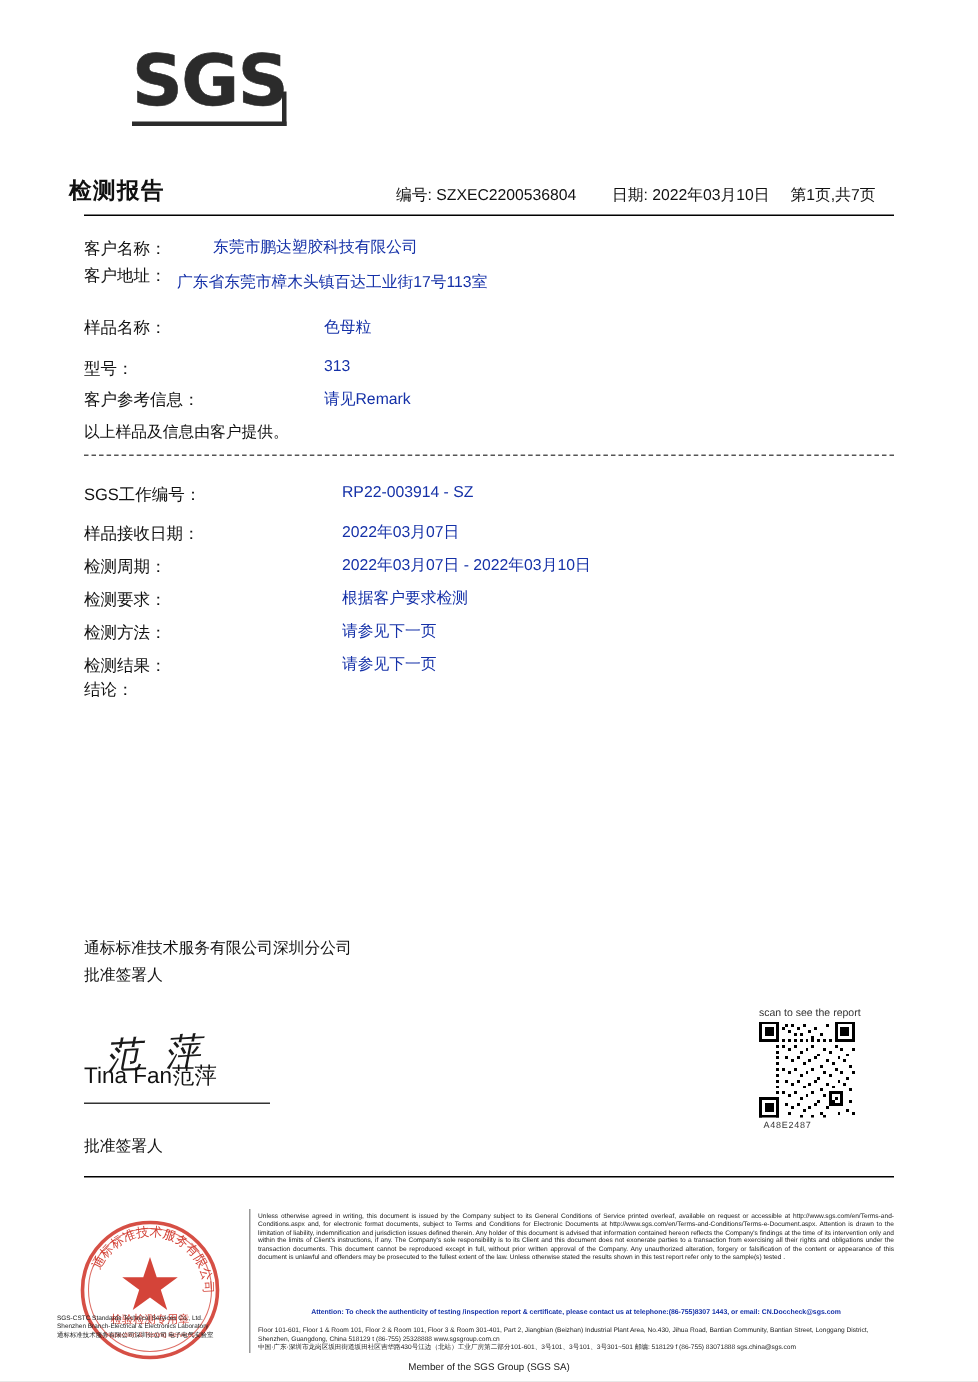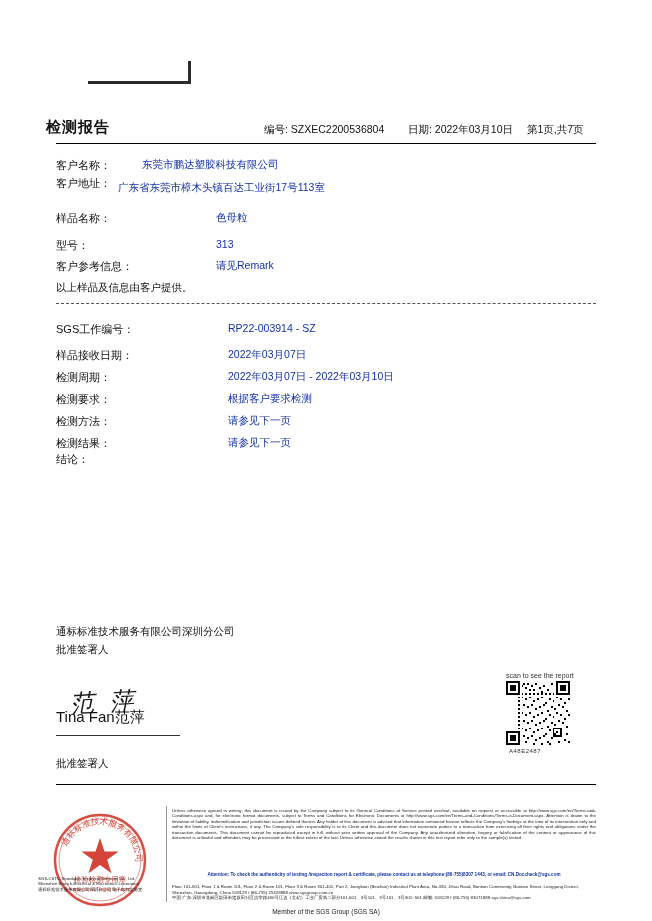--- a/index.html
+++ b/index.html
@@ -270,20 +270,21 @@
     height: 96px;
     border-left: 1px solid #999;
   }
 </style>
 </head>
 <body>
 
 <div class="page">
 
   <div class="logo-wrap">
+    <div class="logo-text">SGS</div>
     <div class="logo-rule"></div>
     <div class="logo-tick"></div>
   </div>
 
   <div class="report-title">检测报告</div>
   <div class="hdr-no">编号: SZXEC2200536804</div>
   <div class="hdr-date">日期: 2022年03月10日</div>
   <div class="hdr-page">第1页,共7页</div>
 
   <div class="hr top"></div>

